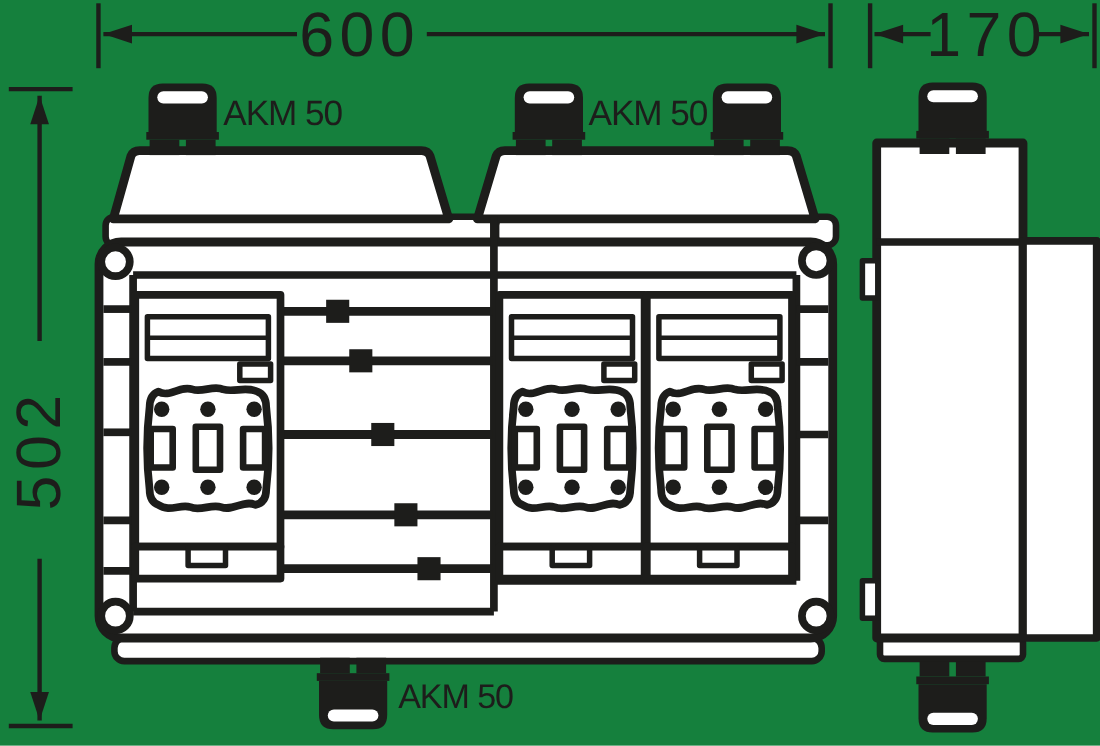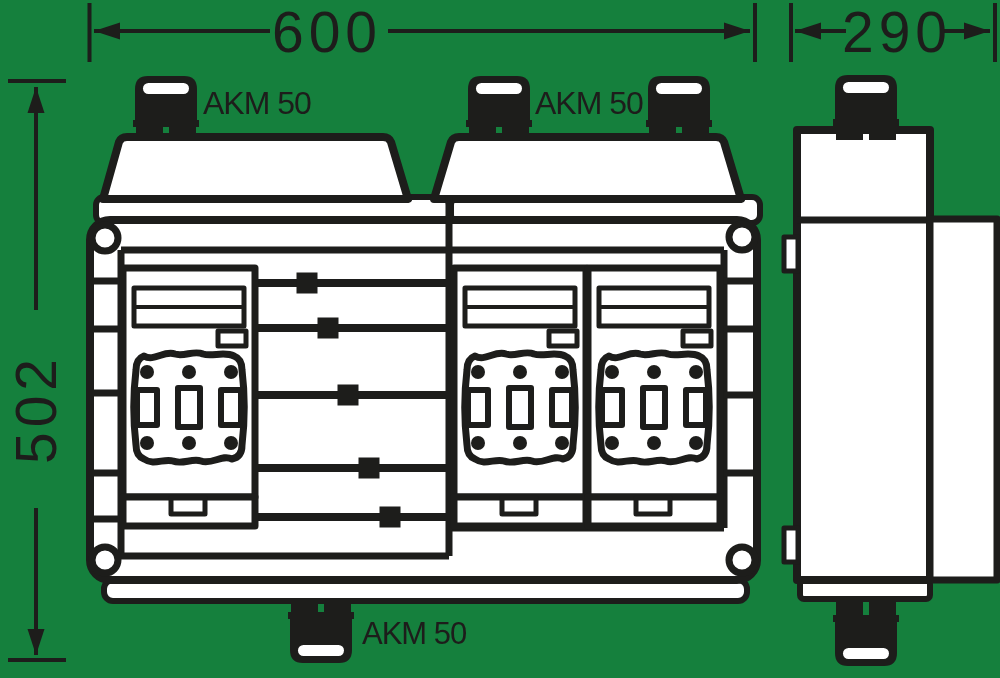--- a/index.html
+++ b/index.html
@@ -208,19 +208,19 @@
       <g>
           <use href="#gland" transform="translate(866,75)"></use>
         </g>
       <g>
           <use href="#gland" transform="translate(866,666) scale(1,-1)"></use>
         </g>
     </g>
   </svg>
 
   <div class="dim-label" style="left:270px;top:4px;width:114px;">600</div>
-  <div class="dim-label" style="left:840px;top:4px;width:114px;">290</div>
+  <div class="dim-label" style="left:840px;top:4px;width:114px;">170</div>
   <div class="dim-label-vert" style="left:36px;top:409px;">502</div>
 
   <div class="gland-label" style="left:203px;top:87px;">AKM 50</div>
   <div class="gland-label" style="left:535px;top:87px;">AKM 50</div>
   <div class="gland-label" style="left:362px;top:618px;font-size:31px;">AKM 50</div>
 </div>
 
 </body></html>

